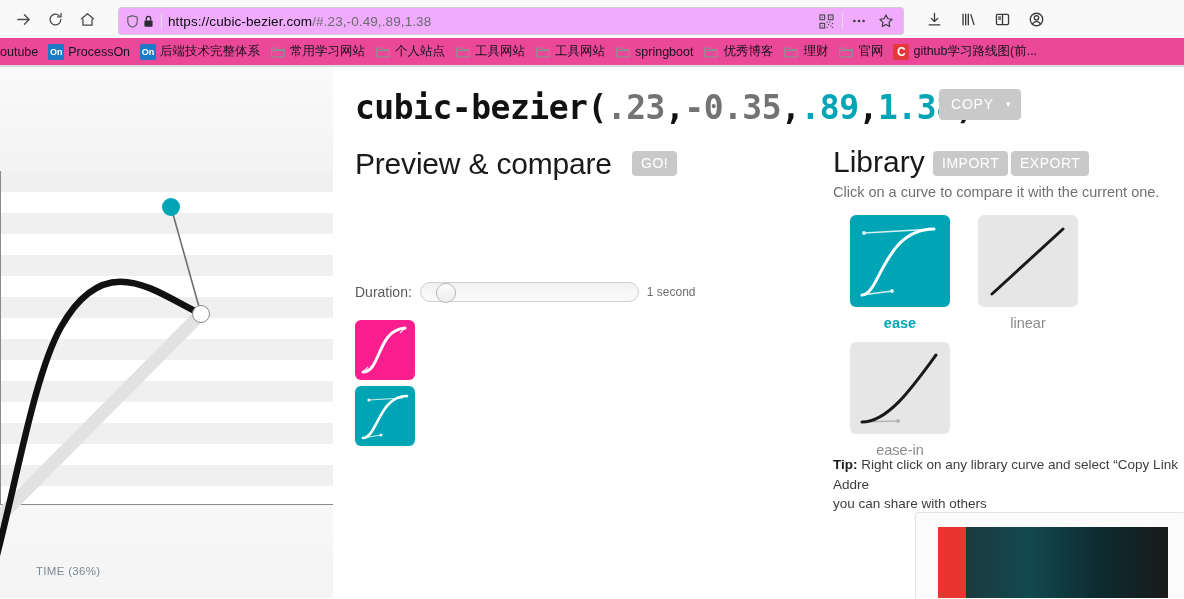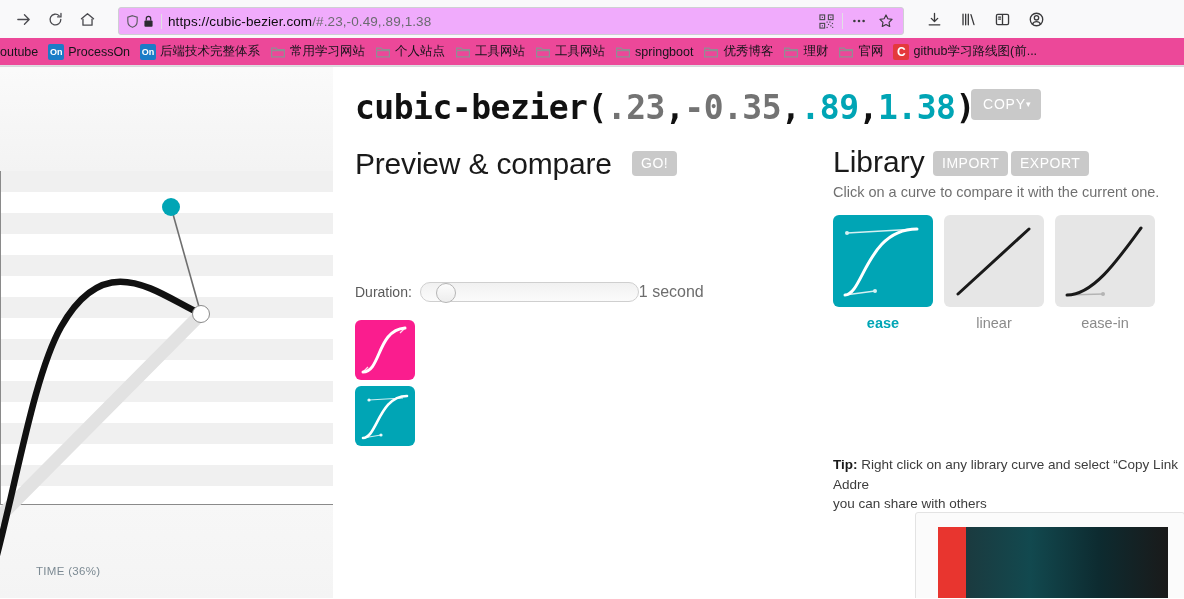--- a/index.html
+++ b/index.html
@@ -211,30 +211,30 @@
     font-weight: 700;
     color: #111111;
     letter-spacing: -0.5px;
     white-space: nowrap;
     line-height: 1;
   }
   .v-pink { color: #737373; }
   .v-teal { color: #00a5b5; }
   .copy-btn {
     position: absolute;
-    left: 616px; top: 22px;
+    left: 584px; top: 22px;
     background: #c9c9c9;
     color: #ffffff;
     border-radius: 4px;
     padding: 8px 10px 9px 12px;
     font-size: 14px;
     letter-spacing: 0.8px;
     display: flex;
     align-items: center;
-    gap: 0;
+    gap: 12px;
     line-height: 1;
   }
   .copy-caret { font-size: 9px; }
 
   .section-title {
     position: absolute;
     left: 0; top: 82px;
     font-size: 30px;
     color: #1a1a1a;
     font-weight: 400;
@@ -276,22 +276,23 @@
   }
   .dur-thumb {
     position: absolute;
     left: 15px; top: 0px;
     width: 20px; height: 20px;
     border-radius: 50%;
     background: linear-gradient(to bottom, #fcfcfc, #ededed);
     border: 1px solid #b5b5b5;
   }
   .dur-value {
-    font-size: 16px;
+    font-size: 12px;
     color: #6d6d6d;
+    margin-left: 8px;
     white-space: nowrap;
   }
 
   .swatch {
     position: absolute;
     width: 60px; height: 60px;
     border-radius: 6px;
     overflow: hidden;
   }
   .swatch.pink { left: 0; top: 253px; background: #fa1d8e; }
@@ -332,21 +333,21 @@
     white-space: nowrap;
   }
   .lib-grid {
     position: absolute;
     left: 0; top: 148px;
     width: 370px;
     display: flex;
     flex-wrap: wrap;
     gap: 11px 11px;
   }
-  .lib-item { width: 100px; }
+  .lib-item { width: 100px; margin-left: 17px; }
   .lib-thumb {
     width: 100px; height: 92px;
     background: #e6e6e6;
     border-radius: 6px;
     position: relative;
     overflow: hidden;
   }
   .lib-item.selected .lib-thumb { background: #00a5b5; }
   .lib-name {
     text-align: center;

